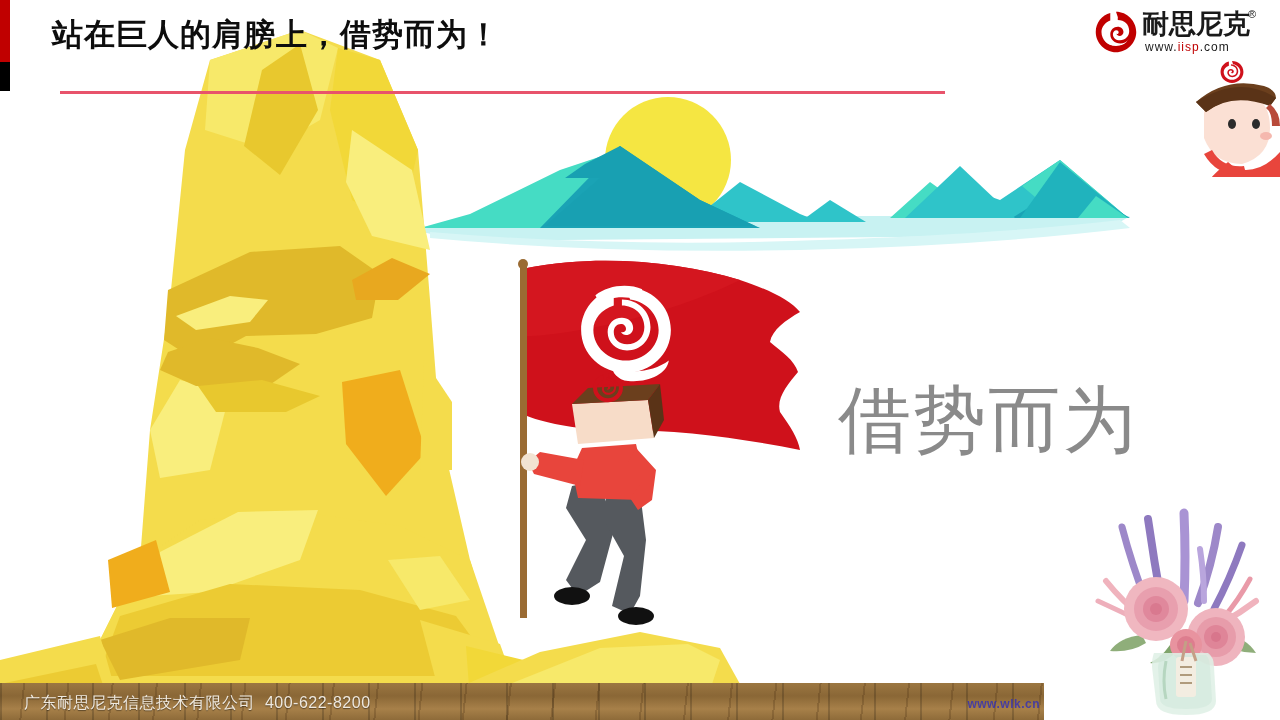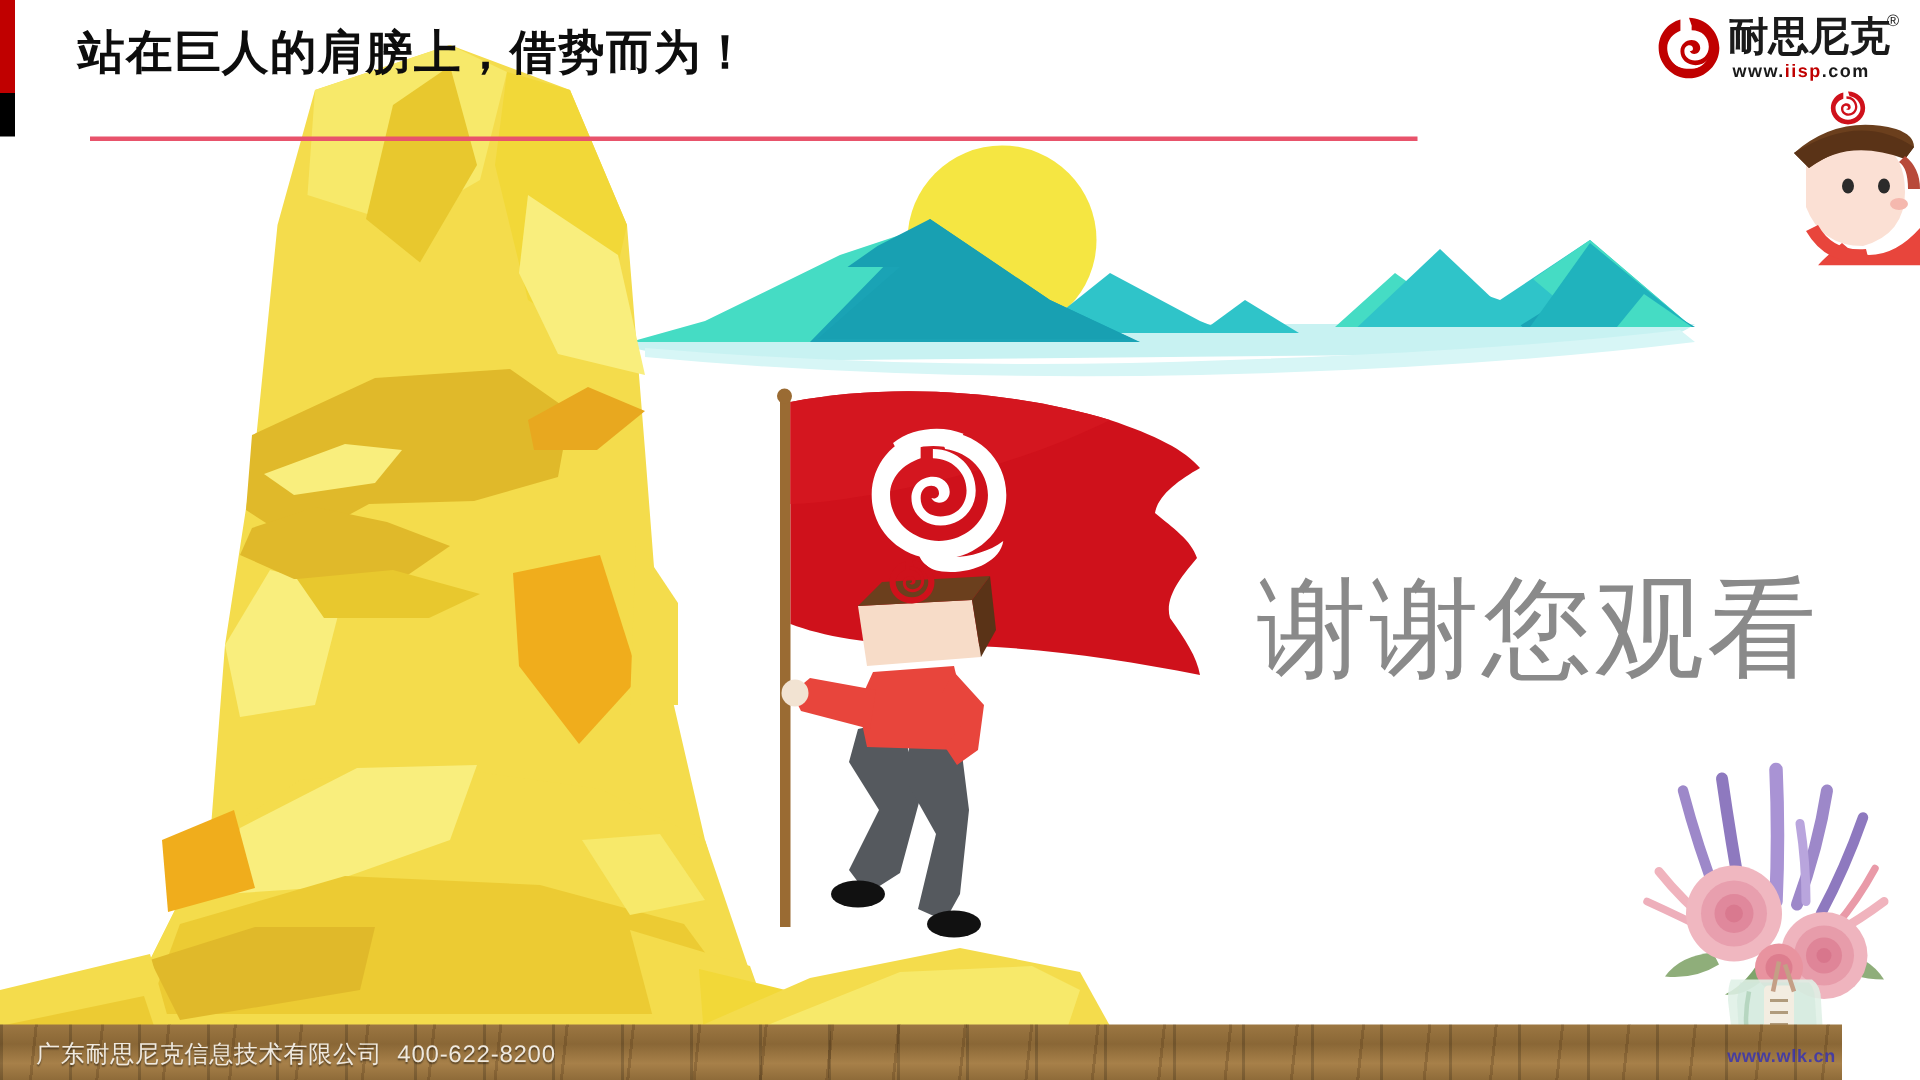--- a/index.html
+++ b/index.html
@@ -9,43 +9,43 @@
   
   .bar-red{position:absolute;left:0;top:0;width:10px;height:62px;background:#c00000;}
   .bar-black{position:absolute;left:0;top:62px;width:10px;height:29px;background:#000000;}
 
   
   .title{position:absolute;left:52px;top:16px;font-size:31px;font-weight:bold;color:#0d0d0d;
          letter-spacing:1px;white-space:nowrap;line-height:1.2;text-align:right;}
   .title-rule{position:absolute;left:60px;top:91px;width:885px;height:3px;background:#e8536b;}
 
   
-  .logo{position:absolute;right:2px;top:4px;width:178px;height:56px;}
+  .logo{position:absolute;right:12px;top:4px;width:178px;height:56px;}
   .logo-mark{position:absolute;left:4px;top:6px;width:44px;height:44px;}
   .logo-word{position:absolute;left:52px;top:2px;font-size:27px;font-weight:bold;color:#1a1a1a;
              letter-spacing:0px;white-space:nowrap;}
   .logo-reg{position:absolute;left:158px;top:4px;font-size:11px;color:#1a1a1a;}
-  .logo-url{position:absolute;left:55px;top:36px;font-size:12px;font-weight:bold;letter-spacing:1px;
+  .logo-url{position:absolute;left:55px;top:36px;font-size:12px;font-weight:normal;letter-spacing:1px;
             color:#1a1a1a;white-space:nowrap;font-family:"Liberation Sans",sans-serif;}
   .logo-url .hl{color:#c00000;}
 
   
   .mascot{position:absolute;right:0px;top:52px;width:96px;height:125px;}
 
   
   .scene{position:absolute;left:0;top:0;width:1280px;height:720px;}
 
   
   .end-en{position:absolute;left:838px;top:303px;font-size:72px;color:#8a8a8a;
           font-weight:normal;letter-spacing:1px;line-height:1;white-space:nowrap;}
   .end-cn{position:absolute;left:838px;top:383px;font-size:73px;color:#8a8a8a;
           font-weight:normal;letter-spacing:2px;line-height:1;white-space:nowrap;}
 
   
-  .wood{position:absolute;left:0;bottom:0;width:1228px;height:37px;overflow:hidden;
+  .wood{position:absolute;left:0;bottom:0;width:1044px;height:37px;overflow:hidden;
         background:
           repeating-linear-gradient(90deg,
             rgba(0,0,0,.18) 0px, rgba(0,0,0,.18) 2px,
             rgba(255,255,255,0) 2px, rgba(255,255,255,0) 46px),
           linear-gradient(180deg,#9c7742 0%,#8a6736 35%,#a78049 70%,#8e6b39 100%);
   }
   .wood-skew{position:absolute;left:-20px;top:-10px;width:1340px;height:60px;
              background:repeating-linear-gradient(96deg,
                rgba(60,35,10,.22) 0px, rgba(60,35,10,.22) 2px,
                rgba(255,255,255,0) 2px, rgba(255,255,255,0) 44px);}
@@ -223,21 +223,21 @@
 
     <ellipse cx="48" cy="72" rx="4" ry="5" fill="#2b2b2b"></ellipse>
     <ellipse cx="72" cy="72" rx="4" ry="5" fill="#2b2b2b"></ellipse>
 
     <ellipse cx="82" cy="84" rx="6" ry="4" fill="#f5b8ae"></ellipse>
 
     <path d="M44 110 Q30 122 28 125 L96 125 L96 100 Q80 118 62 118 Q52 118 44 110 Z" fill="#e8453c"></path>
     <path d="M20 102 Q34 126 62 122 L60 114 Q38 116 28 98 Z" fill="#e8453c"></path>
   </svg>
 
-  <div class="end-cn">谢谢您观看</div>
+  <div class="end-cn">借势而为</div>
 
   <svg class="vase" viewBox="0 0 200 215">
 
     <g>
       <path d="M42 22 Q52 60 66 96" stroke="#9d88c9" stroke-width="7" fill="none" stroke-linecap="round"></path>
       <path d="M68 14 Q74 56 82 100" stroke="#8e79bf" stroke-width="8" fill="none" stroke-linecap="round"></path>
       <path d="M104 8 Q106 52 104 96" stroke="#a993d4" stroke-width="9" fill="none" stroke-linecap="round"></path>
       <path d="M138 22 Q132 60 118 98" stroke="#9d88c9" stroke-width="8" fill="none" stroke-linecap="round"></path>
       <path d="M162 40 Q150 74 134 104" stroke="#8e79bf" stroke-width="7" fill="none" stroke-linecap="round"></path>
       <path d="M120 44 Q124 70 124 96" stroke="#b9a5dd" stroke-width="6" fill="none" stroke-linecap="round"></path>

